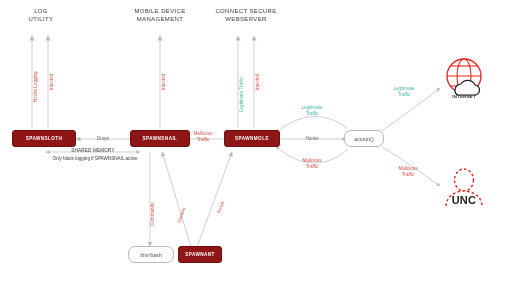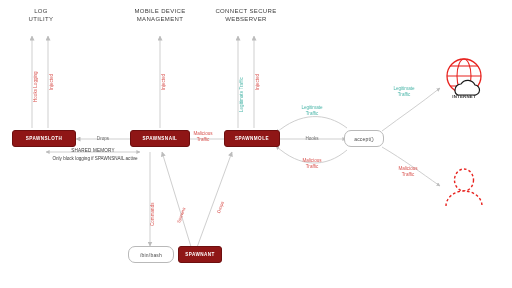--- a/index.html
+++ b/index.html
@@ -196,14 +196,15 @@
       <path d="M 455 90 a 6 6 0 0 1 6 -6 a 8 8 0 0 1 14 1 a 5 5 0 0 1 -1 10 l -16 0 a 5 5 0 0 1 -3 -5 z" fill="#ffffff" stroke="#1a1a1a" stroke-width="1.2"></path>
     </g>
 
     <g>
       <ellipse cx="464" cy="180" rx="9.5" ry="11" fill="#ffffff" stroke="#e8231f" stroke-width="1.4" stroke-dasharray="2.6 2.2"></ellipse>
       <path d="M 446 206 a 18 15 0 0 1 36 0" fill="#ffffff" stroke="#e8231f" stroke-width="1.4" stroke-dasharray="2.6 2.2"></path>
     </g>
   </svg>
 
   <div class="icon-cap small" style="left:438px;top:94px;width:52px;">INTERNET</div>
+  <div class="icon-cap" style="left:438px;top:194px;width:52px;font-size:11px;">UNC</div>
 
 </div>
 
 </body></html>

